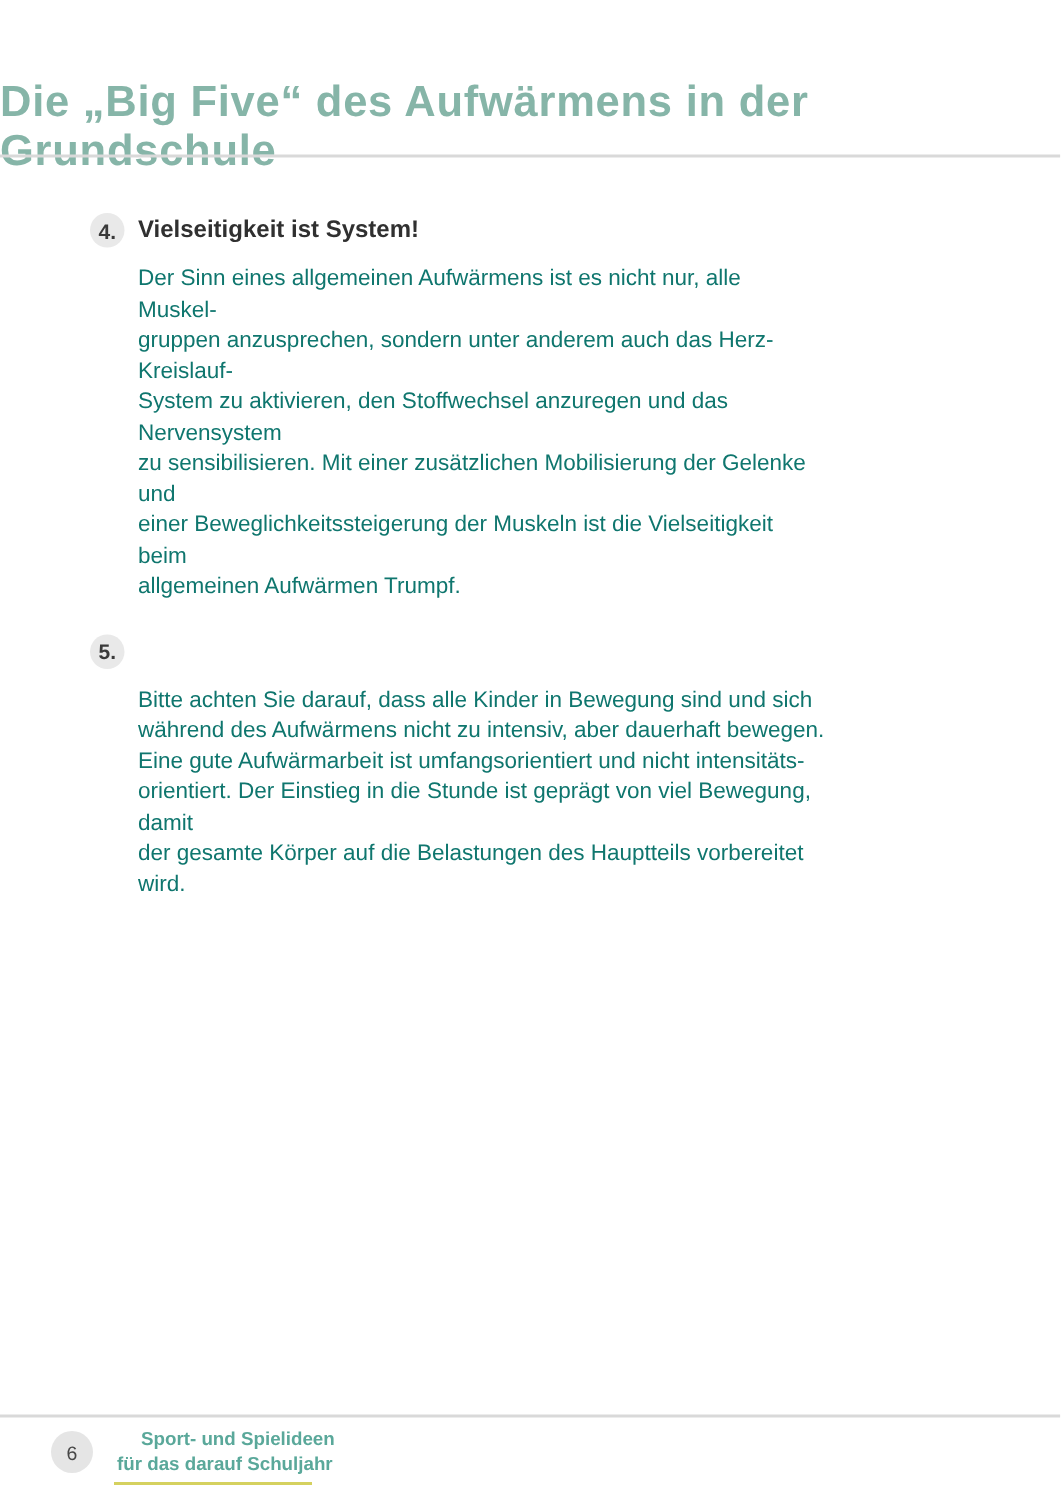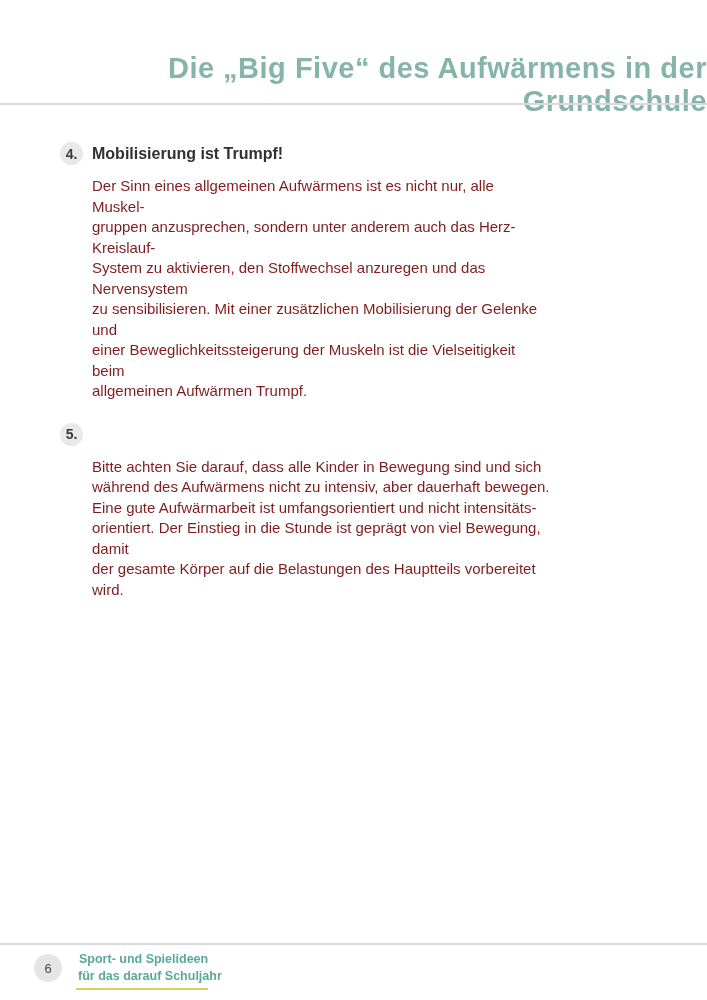--- a/index.html
+++ b/index.html
@@ -9,21 +9,21 @@
     height: 1000px;
     background: #ffffff;
     font-family: "Liberation Sans", sans-serif;
     overflow: hidden;
   }
   .page-title {
     position: absolute;
     top: 52px;
     left: 0;
     width: 707px;
-    text-align: right;
+    text-align: left;
     font-size: 29px;
     font-weight: bold;
     letter-spacing: 0.5px;
     color: #86b5a8;
   }
   .rule {
     position: absolute;
     left: 0;
     width: 707px;
     height: 2px;
@@ -56,21 +56,21 @@
     align-items: center;
     justify-content: center;
     font-size: 14px;
     font-weight: bold;
     color: #3a3a3a;
   }
   .section-body {
     margin: 11px 0 0 32px;
     font-size: 15px;
     line-height: 20.5px;
-    color: #7f1d1d;
+    color: #0f766e;
     white-space: pre-line;
   }
   .footer-circle {
     position: absolute;
     left: 34px;
     top: 954px;
     width: 28px;
     height: 28px;
     border-radius: 50%;
     background: #e5e5e5;
@@ -82,21 +82,21 @@
   }
   .footer-text {
     position: absolute;
     left: 78px;
     top: 951px;
     font-size: 12.5px;
     font-weight: bold;
     line-height: 16.5px;
     color: #5aa89a;
   }
-  .footer-text .line1 { margin-left: 1px; }
+  .footer-text .line1 { margin-left: 16px; }
   .footer-underline {
     position: absolute;
     left: 76px;
     top: 988px;
     width: 132px;
     height: 2px;
     background: #d5d15f;
   }
 </style>
 </head>
@@ -106,21 +106,21 @@
 
   <div class="page-title">Die „Big Five“ des Aufwärmens in der Grundschule</div>
 
   <div class="rule rule-top"></div>
 
   <div class="content">
 
     <div class="section">
       <div class="section-heading">
         <span class="num-badge">4.</span>
-        <span>Mobilisierung ist Trumpf!</span>
+        <span>Vielseitigkeit ist System!</span>
       </div>
       <div class="section-body">Der Sinn eines allgemeinen Aufwärmens ist es nicht nur, alle Muskel-
 gruppen anzusprechen, sondern unter anderem auch das Herz-Kreislauf-
 System zu aktivieren, den Stoffwechsel anzuregen und das Nervensystem
 zu sensibilisieren. Mit einer zusätzlichen Mobilisierung der Gelenke und
 einer Beweglichkeitssteigerung der Muskeln ist die Vielseitigkeit beim
 allgemeinen Aufwärmen Trumpf.</div>
     </div>
 
     <div class="section">

